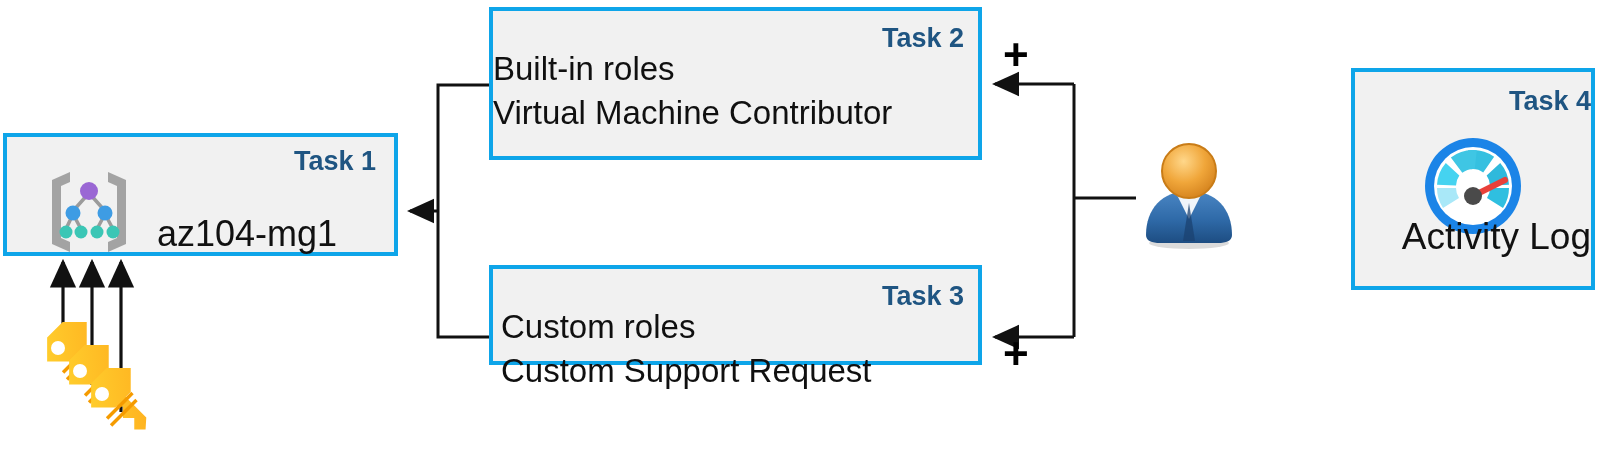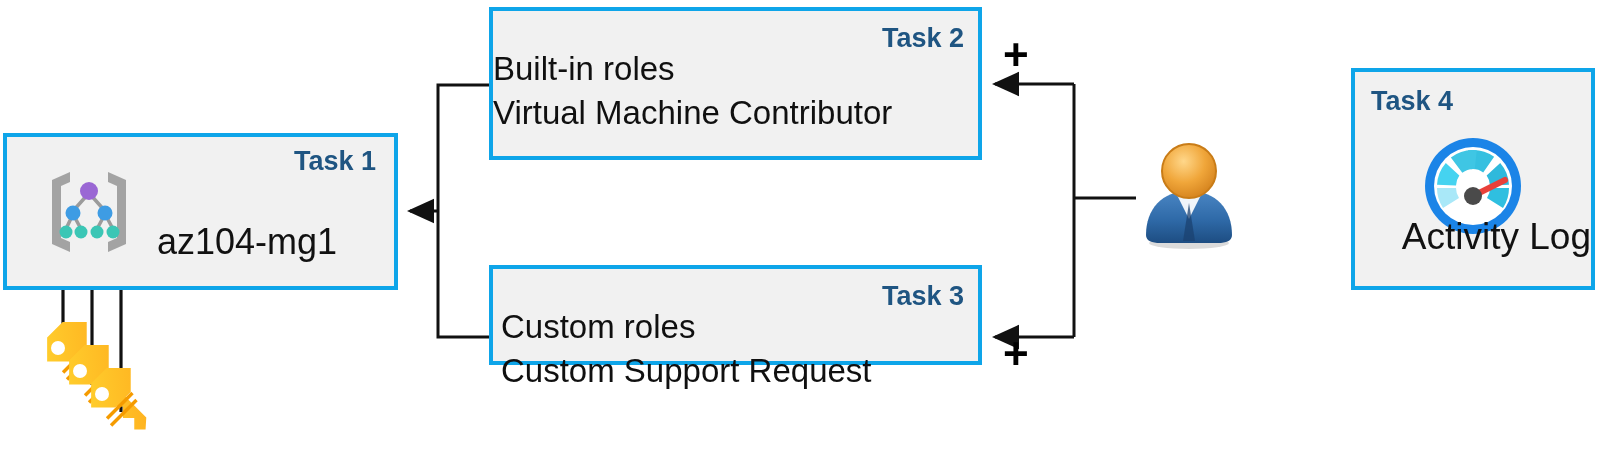--- a/index.html
+++ b/index.html
@@ -35,42 +35,42 @@
     position: absolute;
     left: 0;
     right: 0;
     text-align: left;
     color: #101010;
     font-size: 33px;
     line-height: 44px;
     white-space: pre-line;
   }
   
-  #task1-box { left: 3px; top: 133px; width: 395px; height: 157px; }
+  #task1-box { left: 3px; top: 133px; width: 395px; height: 123px; }
   #task1-tag { right: 18px; top: 9px; }
   #task1-label {
     position: absolute;
-    left: 150px; top: 84px; width: 230px;
+    left: 150px; top: 76px; width: 230px;
     text-align: left;
     font-size: 36px;
     color: #111111;
     white-space: nowrap;
   }
   #mg-icon { position: absolute; left: 44px; top: 166px; width: 90px; height: 92px; }
   
   #task2-box { left: 489px; top: 7px; width: 493px; height: 153px; }
   #task2-tag { right: 14px; top: 12px; }
   #task2-text { top: 36px; }
   
   #task3-box { left: 489px; top: 265px; width: 493px; height: 100px; }
   #task3-tag { right: 14px; top: 12px; }
   #task3-text { top: 36px; padding-left: 8px; }
   
   #task4-box { left: 1351px; top: 68px; width: 244px; height: 222px; }
-  #task4-tag { left: 0; right: 0; top: 14px; text-align: left; margin-left: 16px; }
+  #task4-tag { left: 0; right: 0; top: 14px; text-align: right; margin-left: 16px; }
   #task4-label {
     position: absolute; left: 0; right: 0; bottom: 28px;
     text-align: right; font-size: 37px; color: #111111; margin-top: 32px;
   }
   #activity-icon { position: absolute; left: 50%; top: 62px; transform: translateX(-50%); width: 104px; height: 104px; }
   
   #person-icon { position: absolute; left: 1134px; top: 143px; width: 110px; height: 108px; }
   #person-label {
     position: absolute; left: 1079px; top: 252px; width: 220px;
     text-align: center; font-size: 36px; line-height: 44px;

